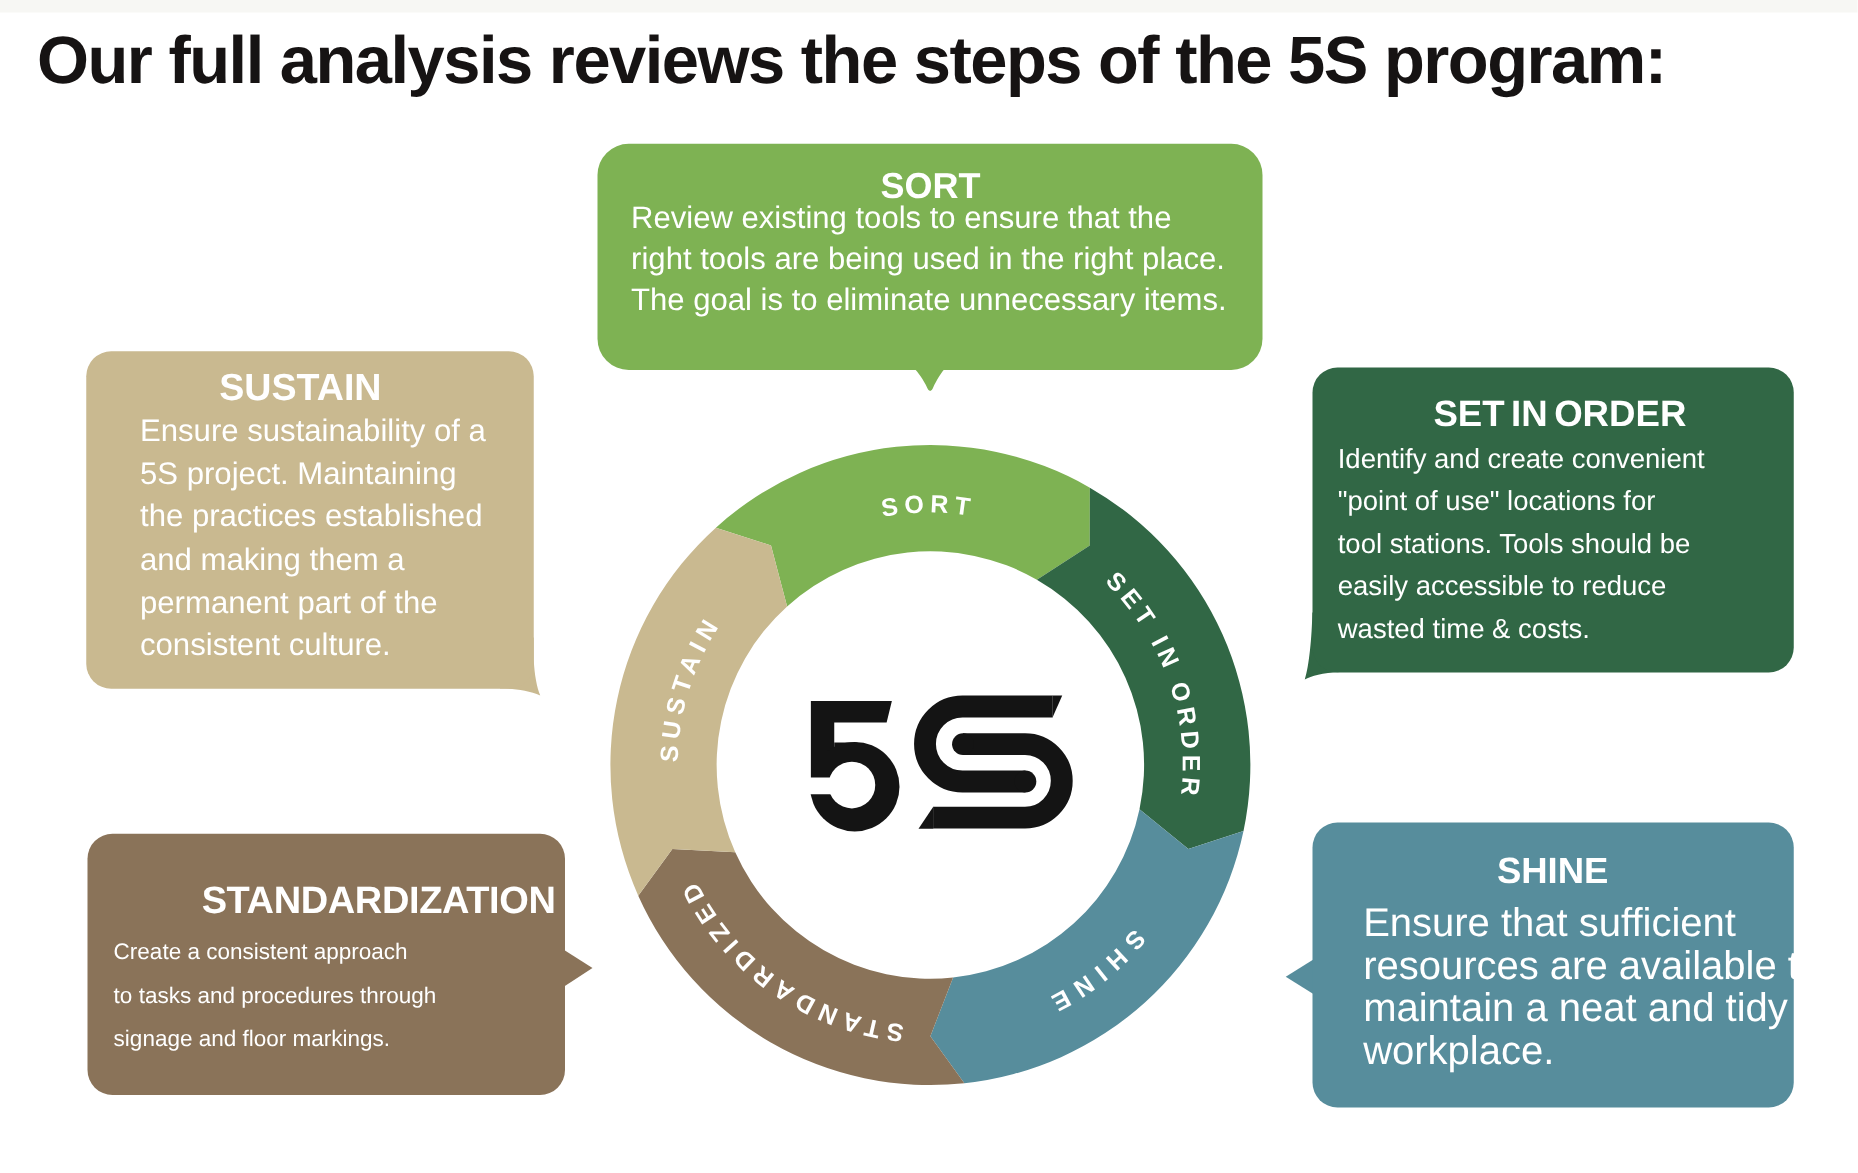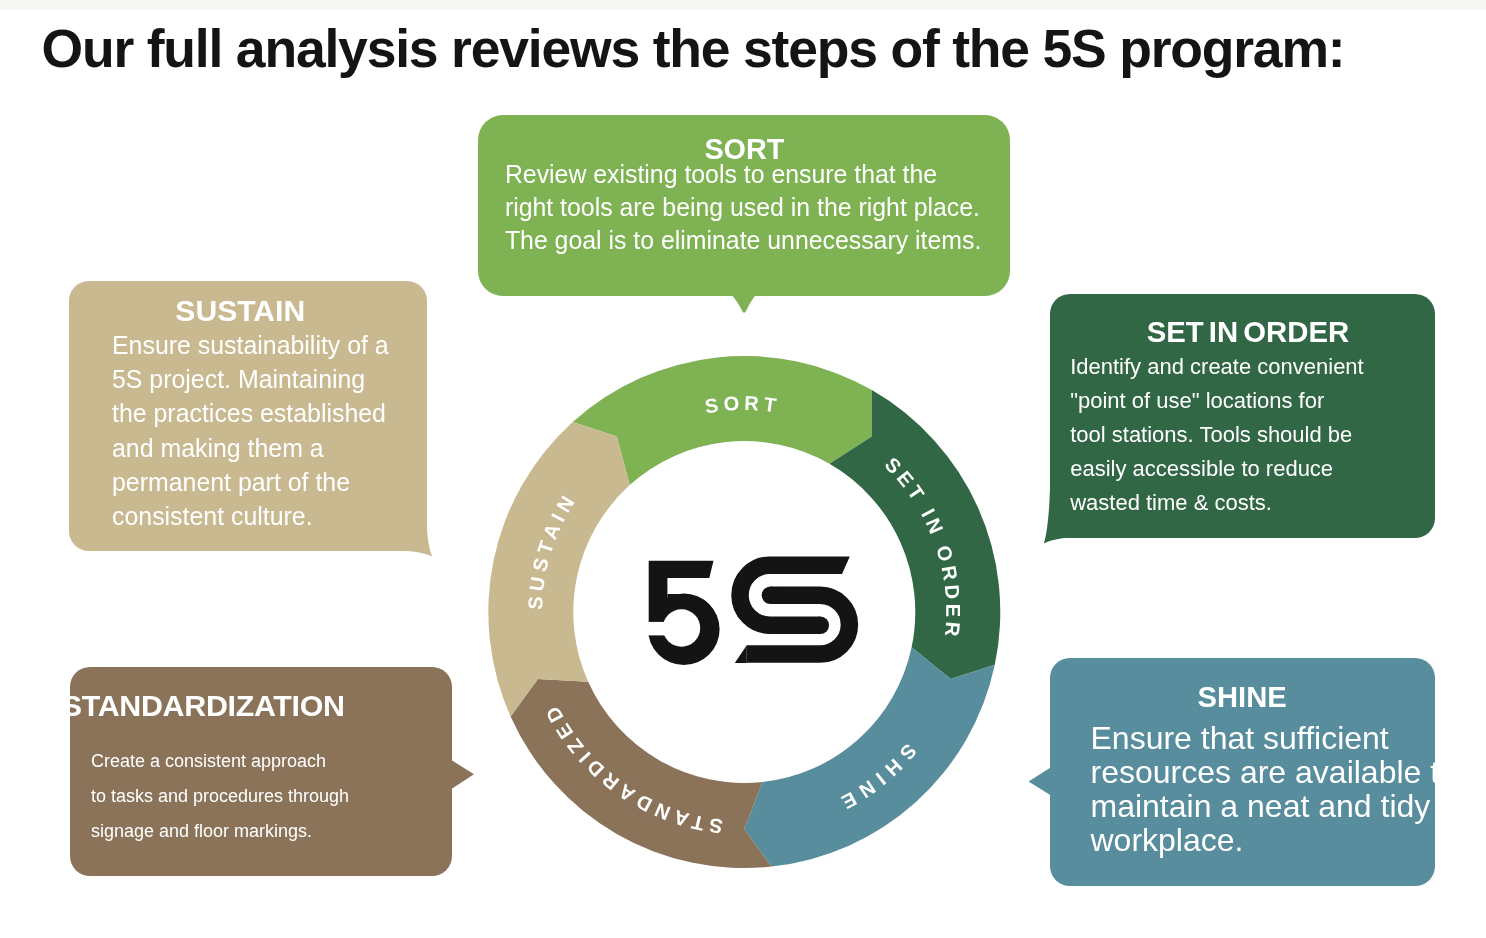--- a/index.html
+++ b/index.html
@@ -1,19 +1,19 @@
 <!DOCTYPE html>
 <html><head><meta charset="utf-8">
 <style>
 html,body{margin:0;padding:0;width:1486px;height:938px;background:#ffffff;overflow:hidden}
 *{font-family:"Liberation Sans",sans-serif;box-sizing:border-box}
 </style></head>
 <body>
 <div style="position:absolute;left:0;top:0;width:1486px;height:10px;background:#f7f7f4"></div>
-<div style="position:absolute;left:12px;top:18.0px;width:1362px;text-align:center;font-size:53.5px;font-weight:bold;letter-spacing:-1.2px;color:#161313">Our full analysis reviews the steps of the 5S program:</div>
+<div style="position:absolute;left:0;top:18.0px;width:1362px;text-align:center;font-size:53.5px;font-weight:bold;letter-spacing:-1.2px;color:#161313">Our full analysis reviews the steps of the 5S program:</div>
 <svg width="1486" height="938" viewBox="0 0 1486 938" style="position:absolute;left:0;top:0">
 <defs>
       <path id="aSORT" d="M 554.0,544.2 A 202,202 0 0 1 933.6,541.6" fill="none"></path>
       <path id="aSET" d="M 746.8,410.0 A 202,202 0 0 1 872.2,768.3" fill="none"></path>
       <path id="aSHINE" d="M 942.4,546.1 A 208.8,208.8 0 0 1 634.9,789.8" fill="none"></path>
       <path id="aSTD" d="M 863.2,783.7 A 208.8,208.8 0 0 1 542.9,556.9" fill="none"></path>
       <path id="aSUS" d="M 621.3,772.3 A 202,202 0 0 1 735.5,410.2" fill="none"></path>
     </defs>
 <path d="M 572.7,422.1 A 256.0,256.0 0 0 1 871.9,390.1 L 871.8,436.4 L 829.5,463.8 A 171.0,171.0 0 0 0 629.7,485.1 L 616.8,436.4 Z" fill="#7eb253"></path>
     <path d="M 871.9,390.1 A 256.0,256.0 0 0 1 994.8,664.8 L 950.7,679.1 L 911.6,647.3 A 171.0,171.0 0 0 0 829.5,463.8 L 871.8,436.4 Z" fill="#316745"></path>
@@ -66,21 +66,21 @@
   </div>
 <div style="position:absolute;left:1049.7px;top:658.4px;width:384.9px;height:228px;background:#578d9c;border-radius:20px"></div>
 <div style="position:absolute;left:1049.7px;top:683.4px;width:384.9px;text-align:center;font-weight:bold;font-size:29.2px;line-height:1;color:#fff;word-spacing:normal;letter-spacing:0">SHINE</div>
 <div style="position:absolute;left:1090.5px;top:720.6px;font-size:32px;line-height:34.3px;color:#fff">
     <div>Ensure that sufficient</div>
     <div>resources are available to</div>
     <div>maintain a neat and tidy</div>
     <div>workplace.</div>
   </div>
 <div style="position:absolute;left:69.7px;top:666.6px;width:382.7px;height:209px;background:#8a7359;border-radius:20px"></div>
-<div style="position:absolute;left:61.7px;top:690px;width:382.7px;text-align:left;font-weight:bold;font-size:30.4px;line-height:1;color:#fff;word-spacing:normal;letter-spacing:-0.3px">STANDARDIZATION</div>
+<div style="position:absolute;left:61.7px;top:705px;width:382.7px;text-align:right;font-weight:bold;font-size:30.4px;line-height:1;color:#fff;word-spacing:normal;letter-spacing:-0.3px">STANDARDIZATION</div>
 <div style="position:absolute;left:90.9px;top:744.4px;font-size:18px;line-height:34.8px;color:#fff">
     <div>Create a consistent approach</div>
     <div>to tasks and procedures through</div>
     <div>signage and floor markings.</div>
   </div>
 <div style="position:absolute;left:68.8px;top:280.5px;width:358.2px;height:270.2px;background:#c9b990;border-radius:20px"></div>
 <div style="position:absolute;left:61.199999999999996px;top:295.9px;width:358.2px;text-align:center;font-weight:bold;font-size:30.1px;line-height:1;color:#fff;word-spacing:normal;letter-spacing:0">SUSTAIN</div>
 <div style="position:absolute;left:112px;top:328.3px;font-size:24.9px;line-height:34.1px;color:#fff">
     <div>Ensure sustainability of a</div>
     <div>5S project. Maintaining</div>

